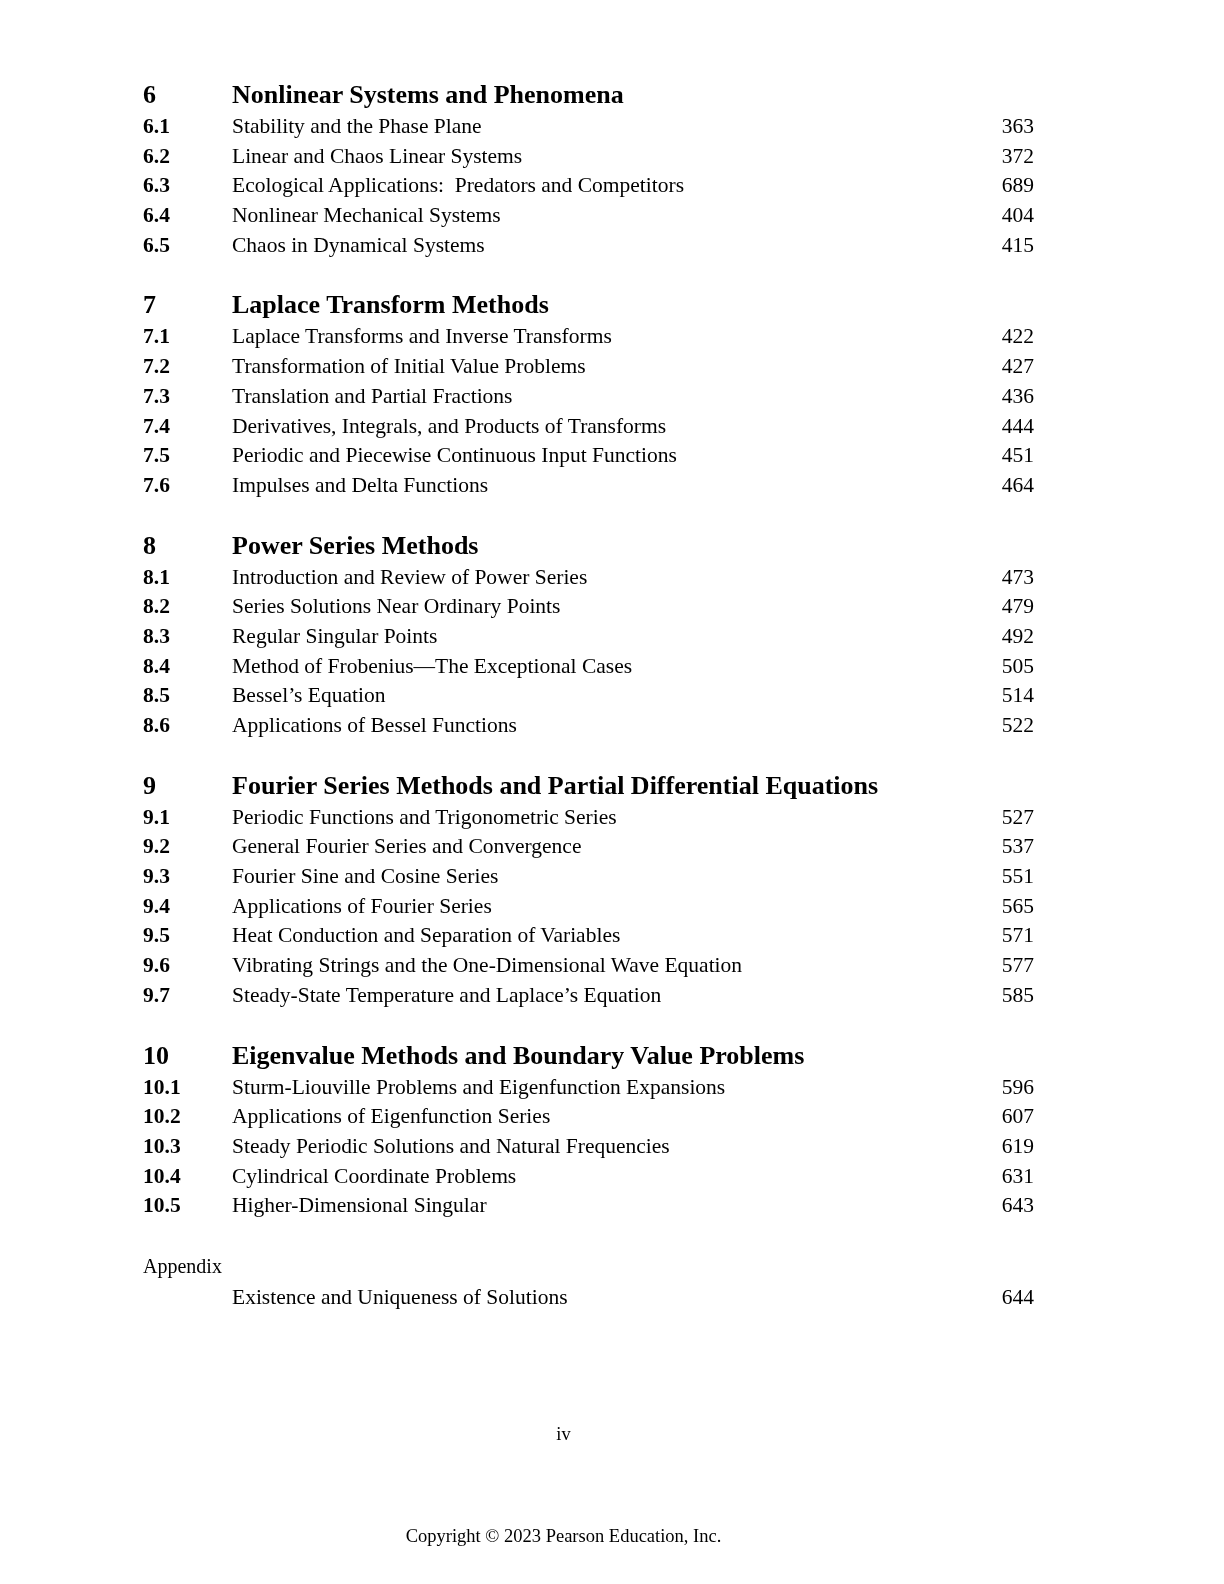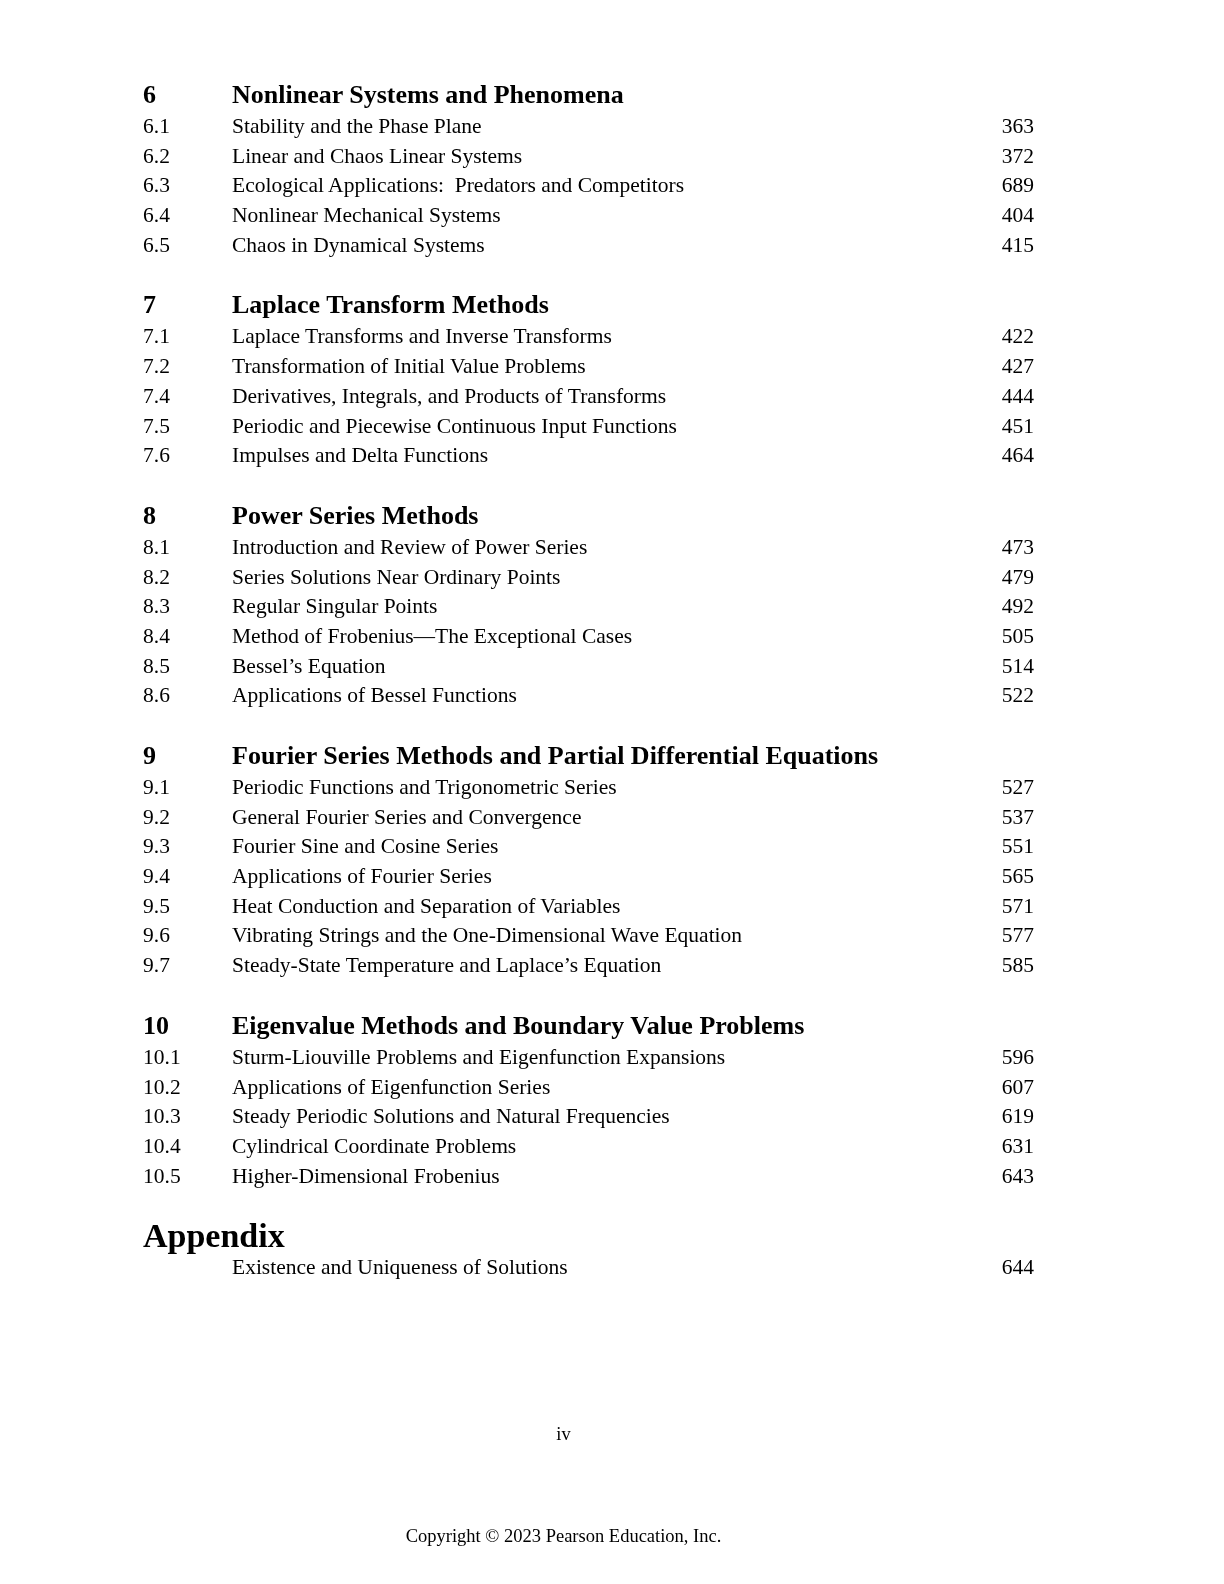--- a/index.html
+++ b/index.html
@@ -43,36 +43,36 @@
   .section {
     display: flex;
     align-items: baseline;
     height: 29.7px;
     line-height: 29.7px;
     font-size: 21.5px;
   }
   .section-num {
     width: 89px;
     flex: 0 0 89px;
-    font-weight: normal;
+    font-weight: bold;
   }
   .section-title {
     flex: 1 1 auto;
     white-space: nowrap;
   }
   .section-page {
     flex: 0 0 auto;
     text-align: right;
     min-width: 60px;
   }
   .appendix-head {
     height: 34px;
     line-height: 34px;
-    font-weight: bold;
-    font-size: 34px;
+    font-weight: normal;
+    font-size: 20px;
   }
   .footer {
     position: absolute;
     left: 0;
     width: 1127px;
     text-align: center;
     font-size: 18.5px;
   }
   .footer-page { top: 1424px; }
   .footer-copy { top: 1526px; }
@@ -123,20 +123,25 @@
         <span class="section-num">7.1</span>
         <span class="section-title">Laplace Transforms and Inverse Transforms</span>
         <span class="section-page">422</span>
       </div>
     <div class="section">
         <span class="section-num">7.2</span>
         <span class="section-title">Transformation of Initial Value Problems</span>
         <span class="section-page">427</span>
       </div>
     <div class="section">
+        <span class="section-num">7.3</span>
+        <span class="section-title">Translation and Partial Fractions</span>
+        <span class="section-page">436</span>
+      </div>
+    <div class="section">
         <span class="section-num">7.4</span>
         <span class="section-title">Derivatives, Integrals, and Products of Transforms</span>
         <span class="section-page">444</span>
       </div>
     <div class="section">
         <span class="section-num">7.5</span>
         <span class="section-title">Periodic and Piecewise Continuous Input Functions</span>
         <span class="section-page">451</span>
       </div>
     <div class="section">
@@ -245,21 +250,21 @@
         <span class="section-title">Steady Periodic Solutions and Natural Frequencies</span>
         <span class="section-page">619</span>
       </div>
     <div class="section">
         <span class="section-num">10.4</span>
         <span class="section-title">Cylindrical Coordinate Problems</span>
         <span class="section-page">631</span>
       </div>
     <div class="section">
         <span class="section-num">10.5</span>
-        <span class="section-title">Higher-Dimensional Frobenius</span>
+        <span class="section-title">Higher-Dimensional Singular</span>
         <span class="section-page">643</span>
       </div>
   </div>
 
   <div class="chapter">
     <div class="appendix-head">Appendix</div>
     <div class="section">
         <span class="section-num"></span>
         <span class="section-title">Existence and Uniqueness of Solutions</span>
         <span class="section-page">644</span>

